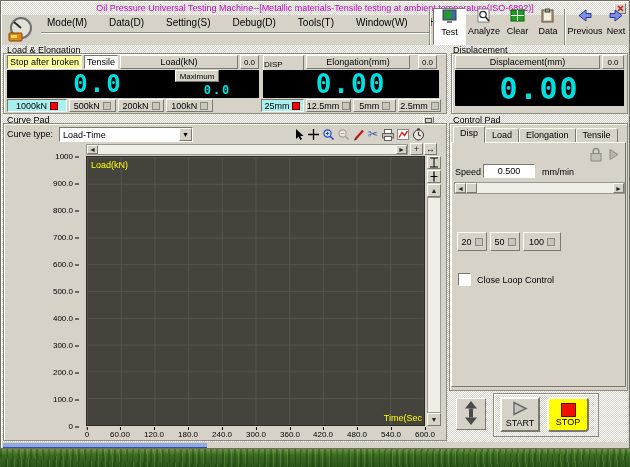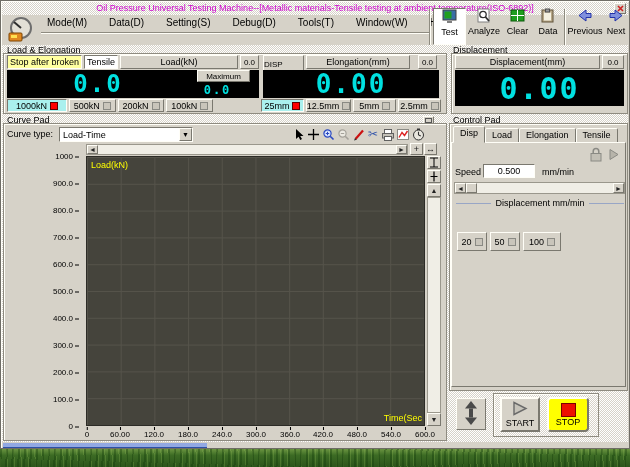--- a/index.html
+++ b/index.html
@@ -139,21 +139,21 @@
     <div class="abs s cent t9" style="left:6px;top:54px;width:75px;height:14px;background:#ffffa0">Stop after broken</div>
     <div class="abs s cent t9" style="left:83px;top:54px;width:34px;height:14px;background:#ffffff">Tensile</div>
     <div class="abs r cent t9" style="left:119px;top:54px;width:118px;height:14px">Load(kN)</div>
     <div class="abs r cent t8" style="left:239px;top:54px;width:19px;height:14px">0.0</div>
     <div class="abs r cent t9" style="left:262px;top:54px;width:41px;height:28px;font-size:8px">DISP MODE</div>
     <div class="abs r cent t9" style="left:305px;top:54px;width:104px;height:14px">Elongation(mm)</div>
     <div class="abs r cent t8" style="left:417px;top:54px;width:19px;height:14px">0.0</div>
 
     <div class="abs led" style="left:6px;top:69px;width:182px;height:28px;font-size:24px">0.0</div>
     <div class="abs led" style="left:188px;top:69px;width:70px;height:28px"></div>
-    <div class="abs r cent" style="left:196px;top:69px;width:53px;height:12px;font-size:8px">Maximum</div>
+    <div class="abs r cent" style="left:174px;top:69px;width:44px;height:12px;font-size:8px">Maximum</div>
     <div class="abs led" style="left:191px;top:82px;width:51px;height:14px;font-size:12px">0.0</div>
     <div class="abs led" style="left:262px;top:69px;width:176px;height:28px;font-size:26px">0.00</div>
 
     <div class="abs" style="left:6px;top:98px;width:206px;height:13px;display:flex;gap:2px">
       <div class="rangebtn sel" style="flex:0 0 58px">
         <span>1000kN</span>
         <span class="ind on"></span>
       </div>
       <div class="rangebtn" style="flex:1">
         <span>500kN</span>
@@ -349,41 +349,40 @@
     <div class="abs track" style="left:453px;top:181px;width:171px;height:12px">
       <div class="sb abs" style="left:0;top:0;width:11px;height:10px">
         <span>◄</span>
         </div>
       <div class="sb abs" style="left:11px;top:0;width:11px;height:10px"></div>
       <div class="sb abs" style="right:0;top:0;width:11px;height:10px">
         <span>►</span>
         </div>
     </div>
 
-    <div class="abs" style="left:455px;top:196px;width:168px;height:12px;display:flex;align-items:center;gap:4px">
-      <div style="flex:1;height:1px;background:#98a6c6"></div>
-      <span class="t9">Displacement mm/min</span>
-      <div style="flex:1;height:1px;background:#98a6c6"></div>
-    </div>
 
     <div class="abs" style="left:456px;top:231px;width:104px;height:19px;display:flex;gap:3px">
       <div class="rangebtn" style="flex:1">
         <span>20</span>
         <span class="ind"></span>
         </div>
       <div class="rangebtn" style="flex:1">
         <span>50</span>
         <span class="ind"></span>
         </div>
       <div class="rangebtn" style="flex:0 0 36px">
         <span>100</span>
         <span class="ind"></span>
         </div>
     </div>
 
+    <div class="abs" style="left:457px;top:272px;display:flex;align-items:center;gap:6px">
+      <span class="s" style="width:11px;height:11px;background:#fff;display:inline-block"></span>
+      <span class="t9">Close Loop Control</span>
+    </div>
 
     <div class="abs r cent" style="left:455px;top:397px;width:30px;height:32px">
       <span><svg width="20" height="26">
         <path d="M10 1 L4 8.5 H16 Z" fill="#4a4a4a"></path>
         <path d="M10 25 L4 17.5 H16 Z" fill="#4a4a4a"></path>
         <rect x="8" y="8.5" width="4" height="9" fill="#4a4a4a"></rect>
           </svg></span>
     </div>
     <div class="abs grp" style="left:492px;top:392px;width:106px;height:44px"></div>
     <div class="abs r" style="left:499px;top:396px;width:40px;height:35px;border-width:2px;display:flex;flex-direction:column;align-items:center;justify-content:center">

